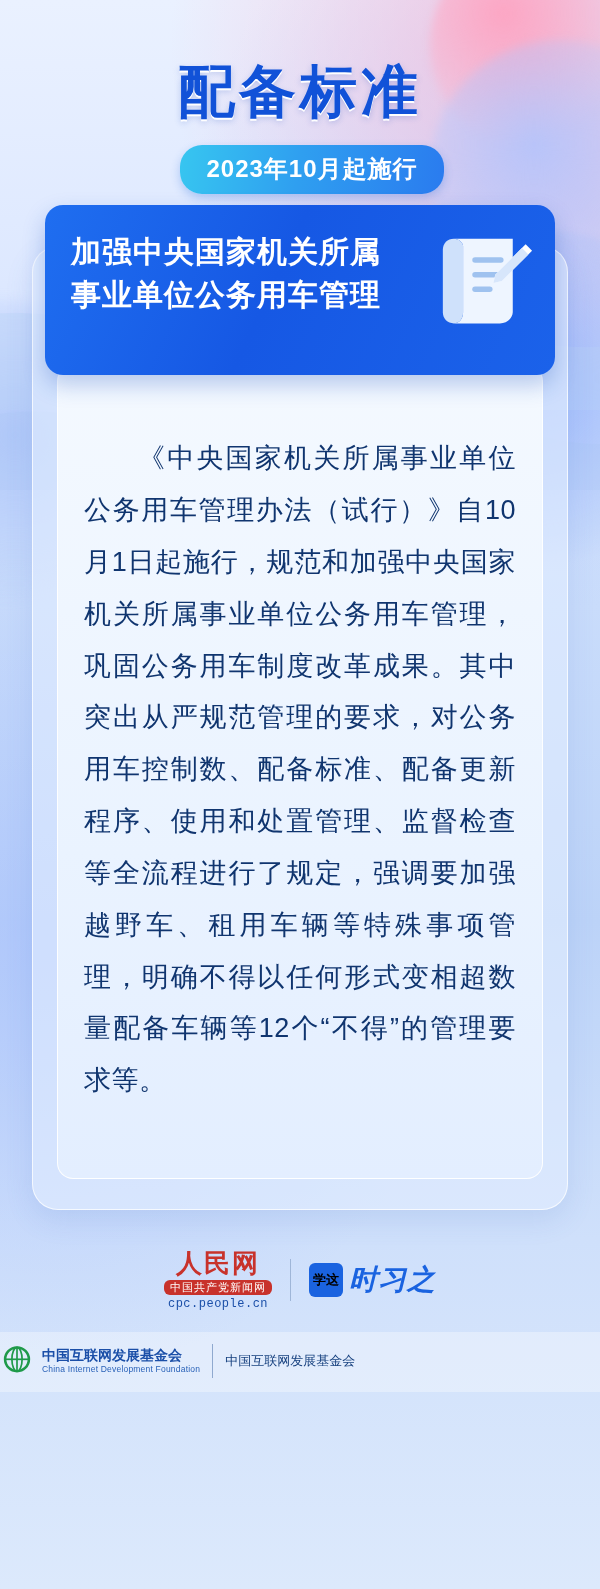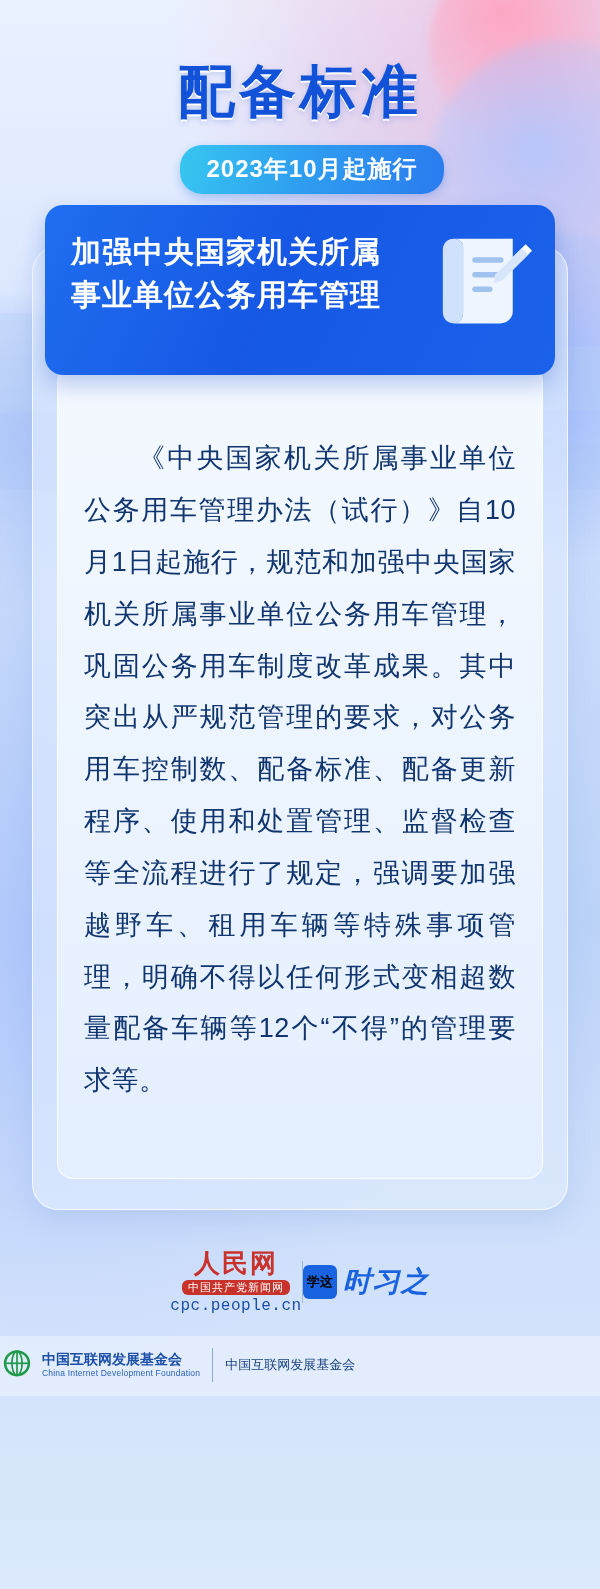--- a/index.html
+++ b/index.html
@@ -172,20 +172,21 @@
   .footer {
     position: relative;
     z-index: 3;
     margin-top: 40px;
     text-align: center;
   }
   .logos {
     display: flex;
     align-items: center;
     justify-content: center;
+    gap: 18px;
   }
   .logo-people {
     display: flex;
     flex-direction: column;
     align-items: center;
     line-height: 1;
   }
   .logo-people .glyph {
     font-size: 26px;
     color: #c8322b;
@@ -197,21 +198,21 @@
     margin-top: 4px;
     font-size: 11px;
     color: #ffffff;
     background: #c8322b;
     padding: 2px 6px;
     border-radius: 6px;
     letter-spacing: 1px;
   }
   .logo-people .url {
     margin-top: 3px;
-    font-size: 16px;
+    font-size: 12px;
     color: #1b4fa8;
     font-family: "Liberation Mono", monospace;
     letter-spacing: 0.5px;
   }
   .logo-divider {
     width: 1px;
     height: 42px;
     background: #9fb6d8;
   }
   .logo-xuexi {

